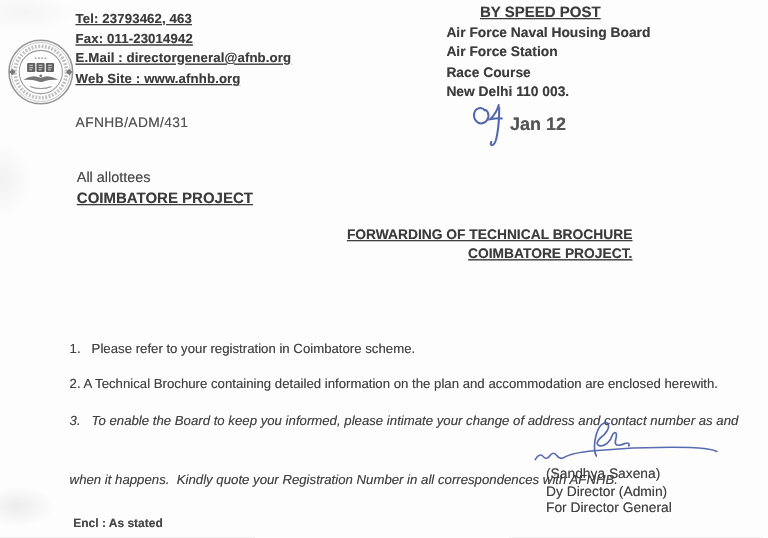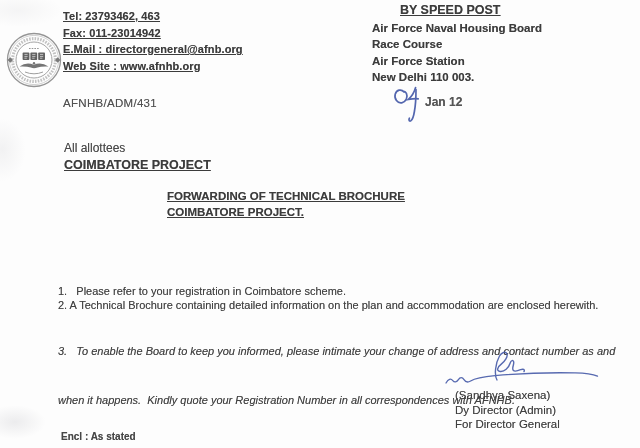--- a/index.html
+++ b/index.html
@@ -15,34 +15,34 @@
   .abs{position:absolute;}
   .soft{text-shadow:0 0 0.5px rgba(70,70,70,0.55);}
 
   
   .contact{left:63px;top:8px;font-size:11px;font-weight:bold;line-height:16.5px;color:#3c3c3c;letter-spacing:0.1px;text-decoration:underline;}
   .ref{left:63px;top:97px;font-size:11.5px;color:#525252;letter-spacing:0.3px;}
 
   
   .dispatch{left:372px;top:2px;font-size:11.5px;font-weight:bold;line-height:16.5px;color:#3c3c3c;}
   .dispatch-mode{display:inline-block;font-size:12.5px;text-decoration:underline;text-decoration-thickness:1.2px;margin-bottom:1px;margin-left:28px;}
-  .date-printed{left:425px;top:95px;font-size:12px;font-weight:bold;color:#555;}
+  .date-printed{left:425px;top:95px;font-size:15px;font-weight:bold;color:#555;}
 
   
   .addressee{left:64px;top:140px;font-size:12px;line-height:16.5px;color:#4a4a4a;}
   .addressee .proj{font-size:12.5px;font-weight:bold;color:#3c3c3c;text-decoration:underline;text-decoration-thickness:1.2px;}
 
   
-  .subject{left:167px;top:188px;width:360px;text-align:left;font-size:11.5px;font-weight:bold;line-height:16px;color:#3c3c3c;}
+  .subject{left:167px;top:188px;width:360px;text-align:right;font-size:11.5px;font-weight:bold;line-height:16px;color:#3c3c3c;}
   .subject div{text-decoration:underline;text-decoration-thickness:1.2px;}
 
   
   .para{left:58px;width:574px;font-size:11px;line-height:16.2px;color:#424242;white-space:pre-wrap;}
   .p1{top:251px;}
-  .p2{top:265px;}
+  .p2{top:280px;}
   .p3{top:311px;font-style:italic;}
 
   
   .sig-text{left:455px;top:388px;font-size:11.5px;line-height:14.6px;color:#3f3f3f;}
   .encl{left:61px;top:431px;font-size:10px;font-weight:bold;color:#474747;}
 
   .seal{left:5px;top:31px;filter:blur(0.25px);opacity:0.92;}
   .ink{filter:blur(0.2px);}
 
   
@@ -94,22 +94,22 @@
     <div>Fax: 011-23014942</div>
     <div>E.Mail : directorgeneral@afnb.org</div>
     <div>Web Site : www.afnhb.org</div>
   </div>
 
   <div class="abs ref soft">AFNHB/ADM/431</div>
 
   <div class="abs dispatch soft">
     <span class="dispatch-mode">BY SPEED POST</span>
     <div>Air Force Naval Housing Board</div>
+    <div>Air Force Station</div>
     <div>Race Course</div>
-    <div>Air Force Station</div>
     <div>New Delhi 110 003.</div>
   </div>
 
   <svg class="abs ink" style="left:391px;top:83px;" width="38" height="44" viewBox="0 0 38 44">
     <g fill="none" stroke="#4156a6" stroke-width="1.7" stroke-linecap="round" opacity="0.9">
       <path d="M13 9 C10.5 5.8 5.5 6.6 4.2 11.2 C3 15.8 6.6 20.6 10.8 19.8 C15 19 17.2 14.2 15.4 10.4 C14.7 8.9 13.6 8.3 12.6 8.4"></path>
       <path d="M24.6 4.5 C23.2 9.5 20.6 13.5 17.4 16.4 C21 15.8 24.6 15.3 27.2 15.8"></path>
       <path d="M25 6.5 C25 14.5 24.5 22.5 23.4 28.5 C22.8 32.3 21.8 36.6 19.8 37.8 C18.2 38.7 17.5 36.8 18.4 35.2"></path>
     </g>
   </svg>

